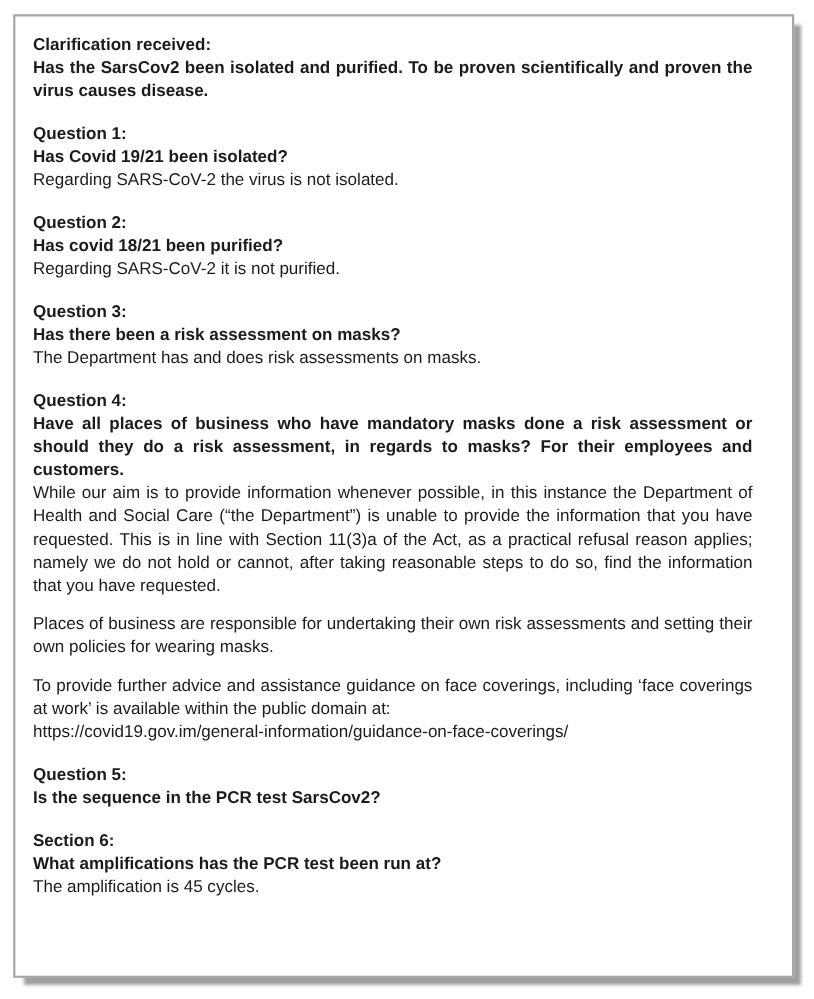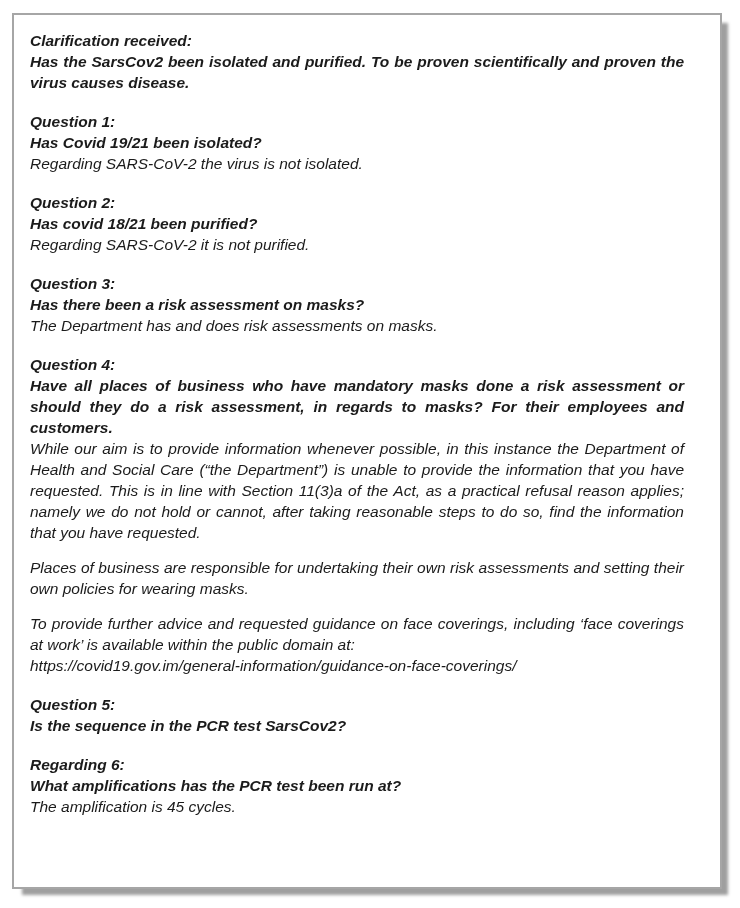--- a/index.html
+++ b/index.html
@@ -19,21 +19,20 @@
     position: absolute;
     left: 12px;
     top: 13px;
     box-sizing: border-box;
     width: 710px;
     height: 876px;
     background: #ffffff;
     border: 2px solid #a6a6a6;
     box-shadow: 8px 8px 3px -2px #9f9f9f;
     padding: 15px 36px 0 16px;
-    font-style: italic;
   }
   p {
     margin: 0;
     font-size: 15.5px;
     line-height: 21px;
   }
   .b { font-weight: bold; }
   .j { text-align: justify; }
   .block { margin-bottom: 18px; }
   .gap { margin-top: 14px; }
@@ -64,28 +63,28 @@
     <p class="b">Question 3:</p>
     <p class="b">Has there been a risk assessment on masks?</p>
     <p>The Department has and does risk assessments on masks.</p>
   </div>
 
   <div class="block">
     <p class="b">Question 4:</p>
     <p class="b j">Have all places of business who have mandatory masks done a risk assessment or should they do a risk assessment, in regards to masks? For their employees and customers.</p>
     <p class="j">While our aim is to provide information whenever possible, in this instance the Department of Health and Social Care (“the Department”) is unable to provide the information that you have requested. This is in line with Section 11(3)a of the Act, as a practical refusal reason applies; namely we do not hold or cannot, after taking reasonable steps to do so, find the information that you have requested.</p>
     <p class="j gap">Places of business are responsible for undertaking their own risk assessments and setting their own policies for wearing masks.</p>
-    <p class="j gap">To provide further advice and requested guidance on face coverings, including ‘face coverings at work’ is available within the public domain at:</p>
+    <p class="j gap">To provide further advice and assistance guidance on face coverings, including ‘face coverings at work’ is available within the public domain at:</p>
     <p>https://covid19.gov.im/general-information/guidance-on-face-coverings/</p>
   </div>
 
   <div class="block">
     <p class="b">Question 5:</p>
     <p class="b">Is the sequence in the PCR test SarsCov2?</p>
   </div>
 
   <div class="block">
-    <p class="b">Regarding 6:</p>
+    <p class="b">Section 6:</p>
     <p class="b">What amplifications has the PCR test been run at?</p>
     <p>The amplification is 45 cycles.</p>
   </div>
 
 </div>
 
 </body></html>

